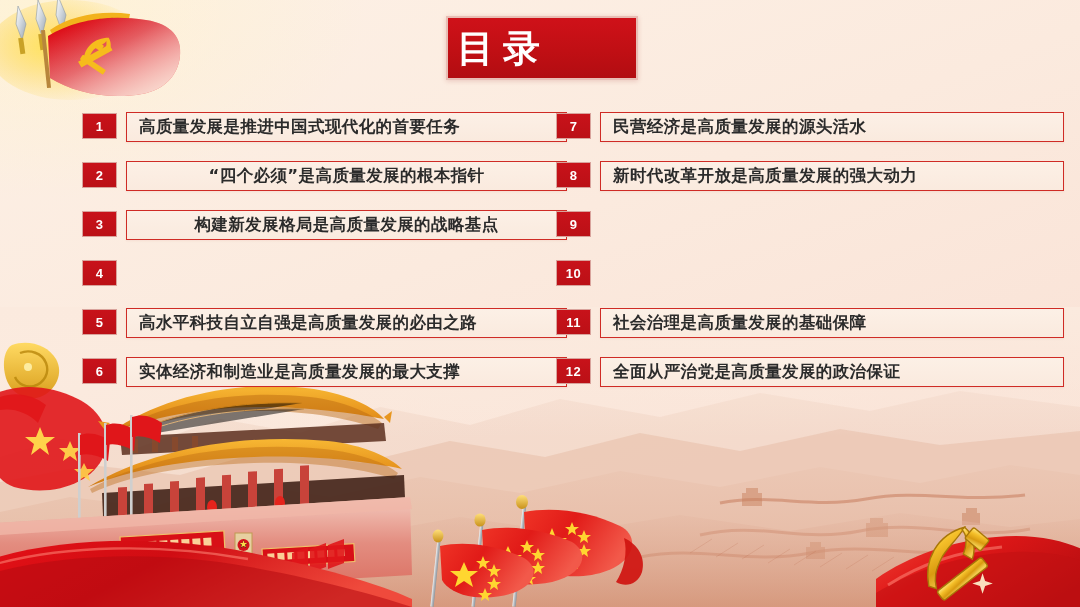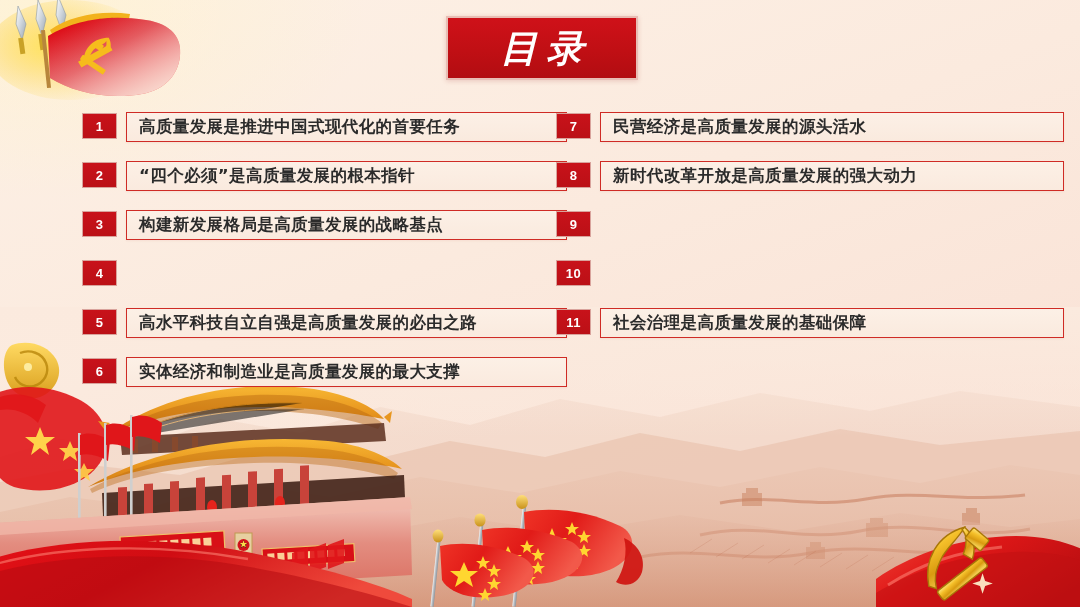--- a/index.html
+++ b/index.html
@@ -34,23 +34,22 @@
 
   
   .emblem{position:absolute;right:-6px;bottom:-6px;width:210px;height:120px;pointer-events:none;}
   .emblem svg{width:100%;height:100%;display:block;}
 
   
   .title-box{
     position:absolute;left:446px;top:16px;width:188px;height:60px;
     background:linear-gradient(180deg,#cf1119 0%,#c00f14 55%,#b20d11 100%);
     border:2px solid #e8bdb4;
-    display:flex;align-items:center;justify-content:center;
+    display:flex;align-items:center;justify-content:flex-start;
     box-shadow:0 1px 5px rgba(150,20,20,.18);
-    font-style:italic;
   }
   .title-text{
     color:#fff;font-size:37px;font-weight:700;letter-spacing:9px;
     text-indent:9px;line-height:1;
     font-family:"DejaVu Sans","Liberation Sans",sans-serif;
   }
 
   
   .toc{position:absolute;left:0;top:112px;width:1080px;height:295px;}
   .col{position:absolute;top:0;}
@@ -75,21 +74,21 @@
     padding:0 12px;
     box-shadow:0 1px 2px rgba(170,60,40,.07);
   }
   .col-left .item-box{width:441px;}
   .col-right .item-box{width:464px;}
   .item-text{
     color:#2b2b2b;font-size:16.5px;font-weight:700;white-space:nowrap;
     letter-spacing:.4px;line-height:1;
     font-family:"DejaVu Sans","Liberation Sans",sans-serif;
   }
-  .item-text.center{width:100%;}
+  .item-text.center{width:100%;text-align:center;}
 </style>
 </head>
 <body>
 
 <div class="slide">
 
   <div class="landscape">
     <svg viewBox="0 0 1080 300" preserveAspectRatio="none">
       <defs>
         <linearGradient id="skyfade" x1="0" y1="0" x2="0" y2="1">
@@ -511,17 +510,23 @@
       </div>
       <div class="row">
         <div class="badge">10</div>
       </div>
       <div class="row">
         <div class="badge">11</div>
         <div class="item-box">
           <span class="item-text">社会治理是高质量发展的基础保障</span>
         </div>
       </div>
+      <div class="row">
+        <div class="badge">12</div>
+        <div class="item-box">
+          <span class="item-text">全面从严治党是高质量发展的政治保证</span>
+        </div>
+      </div>
     </div>
 
   </div>
 
 </div>
 
 </body></html>

